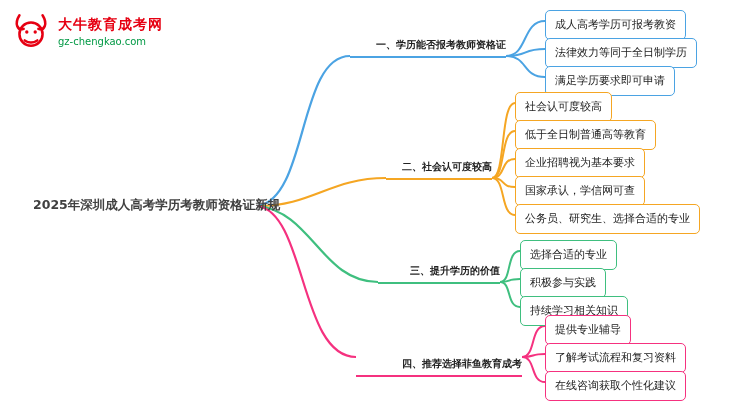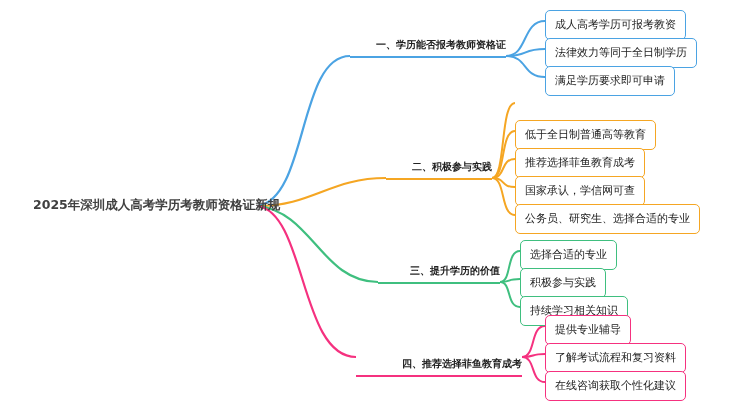--- a/index.html
+++ b/index.html
@@ -48,34 +48,51 @@
 
     <path d="M500,282 C512,282 506,251 520,251" stroke="#3FBF7F" stroke-width="2" fill="none"></path>
     <path d="M500,282 C512,282 506,279 520,279" stroke="#3FBF7F" stroke-width="2" fill="none"></path>
     <path d="M500,282 C512,282 506,307 520,307" stroke="#3FBF7F" stroke-width="2" fill="none"></path>
 
     <path d="M522,357 C536,357 530,326 545,326" stroke="#F5317F" stroke-width="2" fill="none"></path>
     <path d="M522,357 C536,357 530,354 545,354" stroke="#F5317F" stroke-width="2" fill="none"></path>
     <path d="M522,357 C536,357 530,382 545,382" stroke="#F5317F" stroke-width="2" fill="none"></path>
   </svg>
 
+  <div class="logo">
+    <svg width="42" height="42" viewBox="0 0 40 40">
+      <g stroke="#E60012" stroke-width="2.4" fill="none" stroke-linecap="round">
+        <path d="M9,5 C4,13 7,20 13,18"></path>
+        <path d="M31,5 C36,13 33,20 27,18"></path>
+        <circle cx="20" cy="23" r="11"></circle>
+        <path d="M14,29 Q20,33 26,29"></path>
+      </g>
+      <circle cx="16" cy="21" r="1.6" fill="#E60012"></circle>
+      <circle cx="24" cy="21" r="1.6" fill="#E60012"></circle>
+    </svg>
+    <div class="logo-txt">
+      <div class="logo-name">大牛教育成考网</div>
+      <div class="logo-url">gz-chengkao.com</div>
+    </div>
+  </div>
 
   <div class="root" style="left:33px;top:197px">2025年深圳成人高考学历考教师资格证新规</div>
 
   <div class="branch bl1" style="left:350px;top:36px;width:156px">一、学历能否报考教师资格证</div>
-  <div class="branch bl2" style="left:386px;top:158px;width:106px">二、积极参与实践</div>
+  <div class="branch bl2" style="left:386px;top:158px;width:106px">二、社会认可度较高</div>
   <div class="branch bl3" style="left:378px;top:262px;width:122px">三、提升学历的价值</div>
   <div class="branch bl4" style="left:356px;top:337px;width:166px">四、推荐选择菲鱼教育成考</div>
 
   <div class="node child b1" style="left:545px;top:10px">成人高考学历可报考教资</div>
   <div class="node child b1" style="left:545px;top:38px">法律效力等同于全日制学历</div>
   <div class="node child b1" style="left:545px;top:66px">满足学历要求即可申请</div>
 
+  <div class="node child b2" style="left:515px;top:92px">社会认可度较高</div>
   <div class="node child b2" style="left:515px;top:120px">低于全日制普通高等教育</div>
-  <div class="node child b2" style="left:515px;top:148px">推荐选择菲鱼教育成考</div>
+  <div class="node child b2" style="left:515px;top:148px">企业招聘视为基本要求</div>
   <div class="node child b2" style="left:515px;top:176px">国家承认，学信网可查</div>
   <div class="node child b2" style="left:515px;top:204px">公务员、研究生、选择合适的专业</div>
 
   <div class="node child b3" style="left:520px;top:240px">选择合适的专业</div>
   <div class="node child b3" style="left:520px;top:268px">积极参与实践</div>
   <div class="node child b3" style="left:520px;top:296px">持续学习相关知识</div>
 
   <div class="node child b4" style="left:545px;top:315px">提供专业辅导</div>
   <div class="node child b4" style="left:545px;top:343px">了解考试流程和复习资料</div>
   <div class="node child b4" style="left:545px;top:371px">在线咨询获取个性化建议</div>

